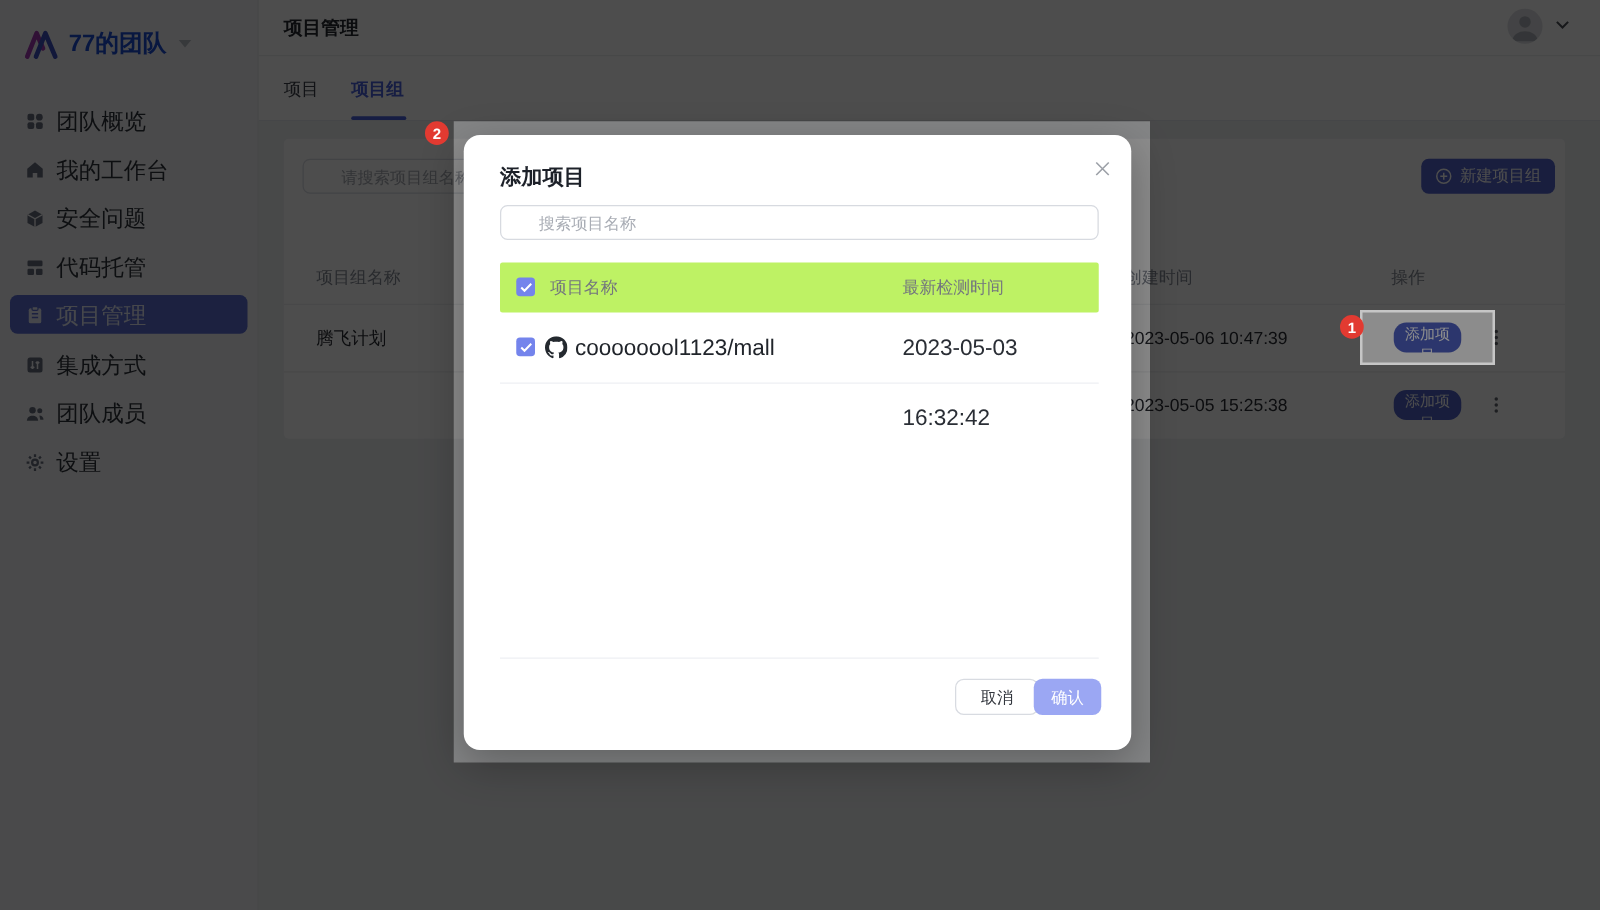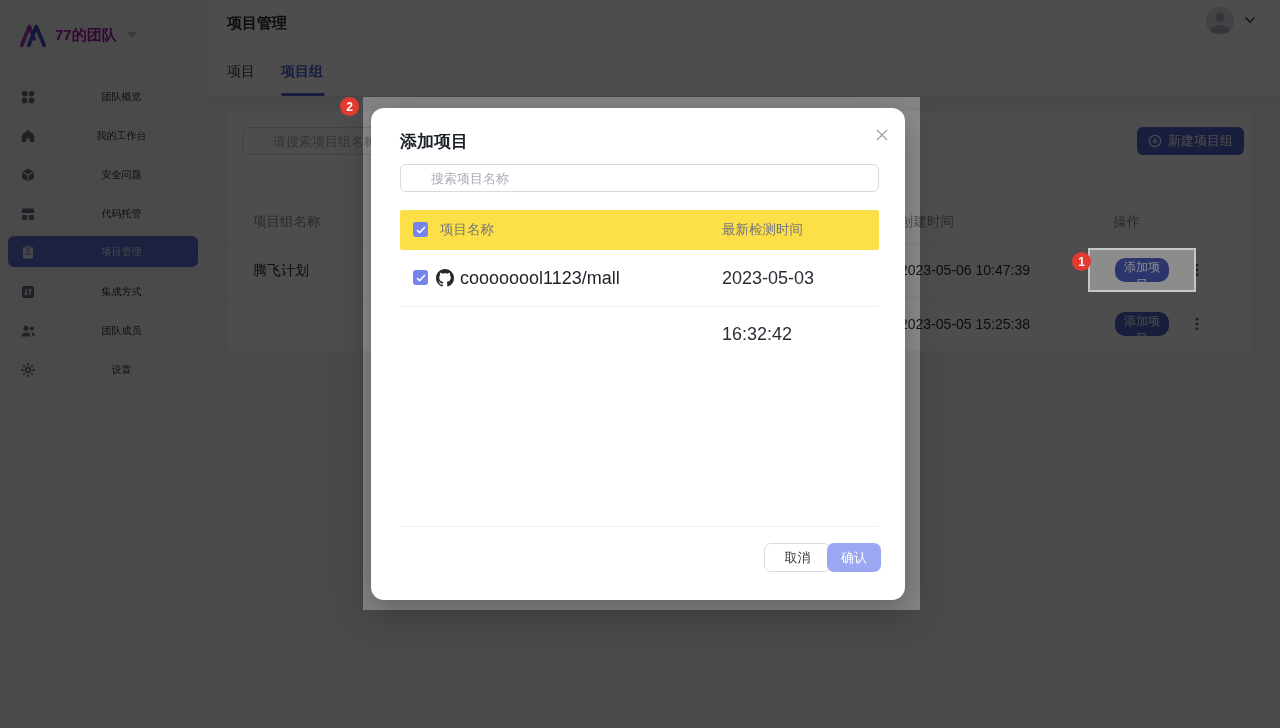--- a/index.html
+++ b/index.html
@@ -1,23 +1,23 @@
 <!DOCTYPE html>
 <html><head>
 <meta charset="utf-8">
 <style>
   html,body{margin:0;padding:0;background:#222;}
   #screen{position:relative;width:1280px;height:728px;background:#f0f2f5;overflow:hidden;
           font-family:"Liberation Sans","DejaVu Sans",sans-serif;-webkit-font-smoothing:antialiased;}
   
   .sidebar{position:absolute;left:0;top:0;width:207px;height:728px;background:#f6f7f9;border-right:1px solid #e9ebee;box-sizing:border-box;}
   .logo-row{position:absolute;left:19px;top:20px;height:30px;display:flex;align-items:center;gap:8px;cursor:pointer;}
-  .team-name{font-size:15px;font-weight:700;color:#a21caf;}
+  .team-name{font-size:19px;font-weight:700;color:#1d4ed8;}
   .logo-caret{width:0;height:0;border-left:5px solid transparent;border-right:5px solid transparent;border-top:6px solid #b9bdc5;margin-left:2px;}
-  .nav-item{position:absolute;left:8px;width:190px;height:31px;border-radius:6px;display:flex;align-items:center;color:#2f333b;font-size:10px;font-weight:500;cursor:pointer;justify-content:center;}
+  .nav-item{position:absolute;left:8px;width:190px;height:31px;border-radius:6px;display:flex;align-items:center;color:#2f333b;font-size:18px;font-weight:500;cursor:pointer;}
   .nav-item .ico{position:absolute;left:12px;width:16px;height:16px;}
   .nav-item .lbl{margin-left:37px;}
   .nav-item.active{background:#5d6fd6;color:#e9ecfa;}
   
   .main-header{position:absolute;left:207px;top:0;width:1073px;height:45px;background:#fff;border-bottom:1px solid #eceef1;box-sizing:border-box;}
   .page-title{position:absolute;left:20px;top:0;line-height:45px;font-size:15px;font-weight:700;color:#262a31;}
   .avatar{position:absolute;left:999px;top:7px;width:28px;height:28px;border-radius:50%;background:#dfe1e5;overflow:hidden;cursor:pointer;}
   .user-caret{position:absolute;left:1037px;top:16px;cursor:pointer;}
   .tabs-bar{position:absolute;left:207px;top:45px;width:1073px;height:52px;background:#fff;border-bottom:1px solid #e8eaee;box-sizing:border-box;}
   .tab{position:absolute;top:0;height:52px;line-height:52px;font-size:14px;color:#3d424b;cursor:pointer;}
@@ -44,21 +44,21 @@
   .overlay-b{position:absolute;inset:0;z-index:70;pointer-events:none;}
   .hole2-frame{position:absolute;left:1088px;top:248px;width:108px;height:44px;border:2px solid rgba(255,255,255,.5);box-sizing:border-box;z-index:75;pointer-events:none;}
   .badge{position:absolute;width:19px;height:19px;border-radius:50%;background:#e23a31;color:#fff;font-size:12px;font-weight:700;display:flex;align-items:center;justify-content:center;z-index:80;}
   .badge-1{left:1072px;top:252px;} .badge-2{left:340px;top:97px;}
   
   .modal{position:absolute;left:371px;top:108px;width:534px;height:492px;background:#fff;border-radius:13px;z-index:60;box-shadow:0 10px 34px rgba(0,0,0,.28);}
   .m-title{position:absolute;left:29px;top:22px;font-size:17px;font-weight:700;color:#1d2129;}
   .m-close{position:absolute;left:503px;top:19px;width:16px;height:16px;cursor:pointer;}
   .m-search{position:absolute;left:29px;top:56px;width:479px;height:28px;box-sizing:border-box;border:1px solid #d7dae0;border-radius:6px;padding:0 10px 0 30px;font-size:13px;color:#33373e;font-family:inherit;outline:none;}
   .glass-modal{left:38px;top:63px;}
-  .m-head{position:absolute;left:29px;top:102px;width:479px;height:40px;background:#fde047;border-radius:2px;font-size:13.5px;color:#73767e;}
+  .m-head{position:absolute;left:29px;top:102px;width:479px;height:40px;background:#bef264;border-radius:2px;font-size:13.5px;color:#73767e;}
   .m-head .h-name{position:absolute;left:40px;line-height:40px;}
   .m-head .h-time{position:absolute;left:322px;line-height:40px;}
   .m-row{position:absolute;left:29px;top:142px;width:479px;height:56px;border-bottom:1px solid #eef0f3;font-size:18px;}
   .m-row .r-name{position:absolute;left:60px;line-height:56px;color:#21252b;}
   .m-row .r-time{position:absolute;left:322px;line-height:56px;color:#2a2e35;}
   .octocat{position:absolute;left:36px;top:19px;width:18px;height:18px;}
   .cbx{position:absolute;width:15px;height:15px;border-radius:3px;background:#7484ec;display:flex;align-items:center;justify-content:center;cursor:pointer;}
   .m-head .cbx{left:13px;top:12px;} .m-row .cbx{left:13px;top:20px;}
   .m-footer-line{position:absolute;left:29px;top:418px;width:479px;height:1px;background:#eef0f3;}
   .btn-cancel{position:absolute;left:393px;top:435px;width:67px;height:29px;border:1px solid #d8dbe1;border-radius:7px;background:#fff;color:#33373e;font-size:13px;font-family:inherit;cursor:pointer;}

